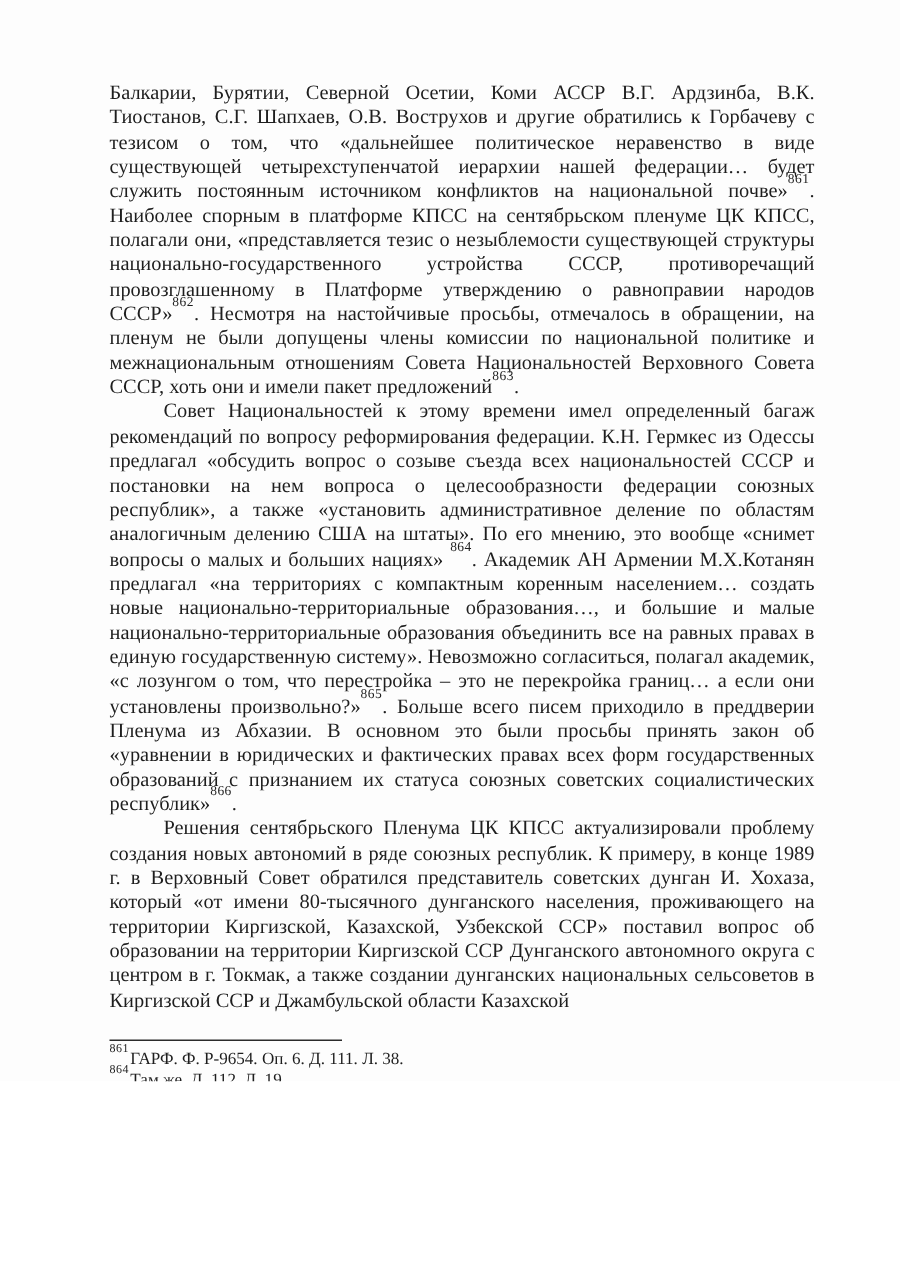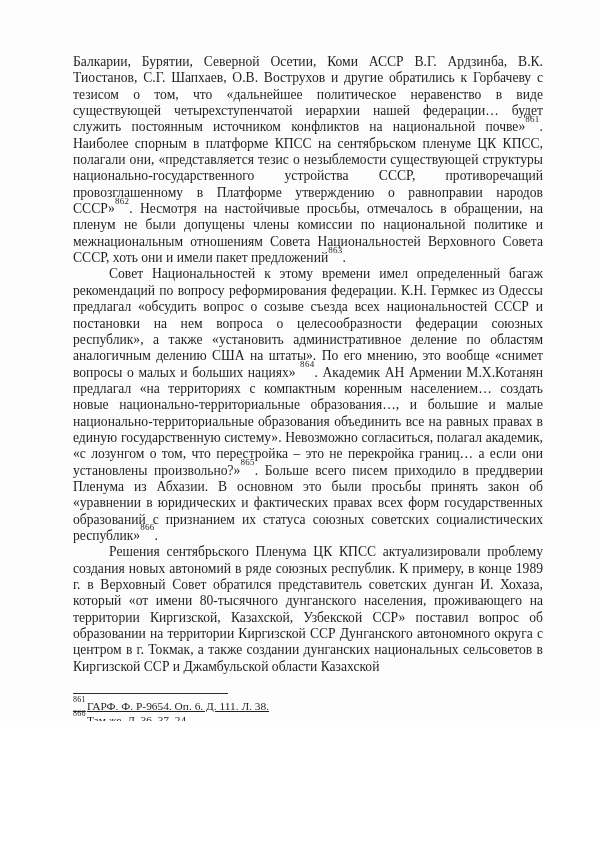--- a/index.html
+++ b/index.html
@@ -48,21 +48,20 @@
     text-align: left;
   }
   .fn-rule {
     border: none;
     border-top: 1.6px solid #2b2b2b;
     width: 155px;
     margin: 0 0 5px 0;
   }
   .footnote {
     white-space: nowrap;
-    text-decoration: underline;
   }
   .footnote sup.fnref {
     font-size: 8px;
     margin-right: 1px;
   }
   .page-number {
     position: absolute;
     left: 0;
     top: 783px;
     width: 100%;
@@ -78,17 +77,18 @@
 <div class="page">
   <div class="body-text">
       <p class="para"><span>Балкарии, Бурятии, Северной Осетии, Коми АССР В.Г. Ардзинба, В.К. Тиостанов,  С.Г. Шапхаев, О.В. Вострухов и другие обратились к Горбачеву с тезисом о том, что «дальнейшее политическое неравенство в виде существующей четырехступенчатой иерархии нашей федерации… будет служить постоянным источником конфликтов на национальной почве»</span><sup class="fnref">861</sup><span>. Наиболее спорным в платформе КПСС на сентябрьском пленуме ЦК КПСС, полагали они, «представляется тезис о незыблемости существующей структуры национально-государственного устройства СССР, противоречащий провозглашенному в Платформе утверждению о равноправии народов СССР»</span><sup class="fnref">862</sup><span>. Несмотря на настойчивые просьбы, отмечалось в обращении, на пленум не были допущены члены комиссии по национальной политике и межнациональным отношениям Совета Национальностей Верховного Совета СССР, хоть они и имели пакет предложений</span><sup class="fnref">863</sup><span>.</span></p>
       <p class="para indent"><span>Совет Национальностей к этому времени имел определенный багаж рекомендаций по вопросу реформирования федерации. К.Н. Гермкес из Одессы предлагал «обсудить вопрос о созыве съезда всех национальностей СССР и постановки на нем вопроса о целесообразности федерации союзных республик», а также «установить административное деление по областям аналогичным делению США на штаты». По его мнению, это вообще «снимет вопросы о малых и больших нациях» </span><sup class="fnref">864</sup><span>. Академик АН Армении М.Х.Котанян предлагал «на территориях с компактным коренным населением… создать новые национально-территориальные образования…, и большие и малые национально-территориальные образования объединить все на равных правах в единую государственную систему». Невозможно согласиться, полагал академик, «с лозунгом о том, что перестройка – это не перекройка границ… а если они установлены произвольно?»</span><sup class="fnref">865</sup><span>. Больше всего писем приходило в преддверии Пленума из Абхазии. В основном это были просьбы принять закон об «уравнении в юридических и фактических правах всех форм государственных образований с признанием их статуса союзных советских социалистических республик»</span><sup class="fnref">866</sup><span>.</span></p>
       <p class="para indent"><span>Решения сентябрьского Пленума ЦК КПСС актуализировали проблему создания новых автономий в ряде союзных республик. К примеру, в конце 1989 г. в Верховный Совет обратился представитель советских дунган И. Хохаза, который «от имени 80-тысячного дунганского населения, проживающего на территории Киргизской, Казахской, Узбекской ССР» поставил вопрос об образовании на территории Киргизской ССР Дунганского автономного округа с центром в г. Токмак, а также создании дунганских национальных сельсоветов в Киргизской ССР и Джамбульской области Казахской</span></p>
     </div>
   <div class="footnotes">
     <hr class="fn-rule">
     <div>
         <div class="footnote"><sup class="fnref">861</sup><span>ГАРФ. Ф. Р-9654. Оп. 6. Д. 111. Л. 38.</span></div>
+        <div class="footnote"><sup class="fnref">864</sup><span>Там же. Д. 112. Л. 19.</span></div>
         <div class="footnote"><sup class="fnref">866</sup><span>Там же. Л. 36, 37, 24.</span></div>
       </div>
   </div>
   <div class="page-number">162</div>
 </div>
 
 </body></html>

